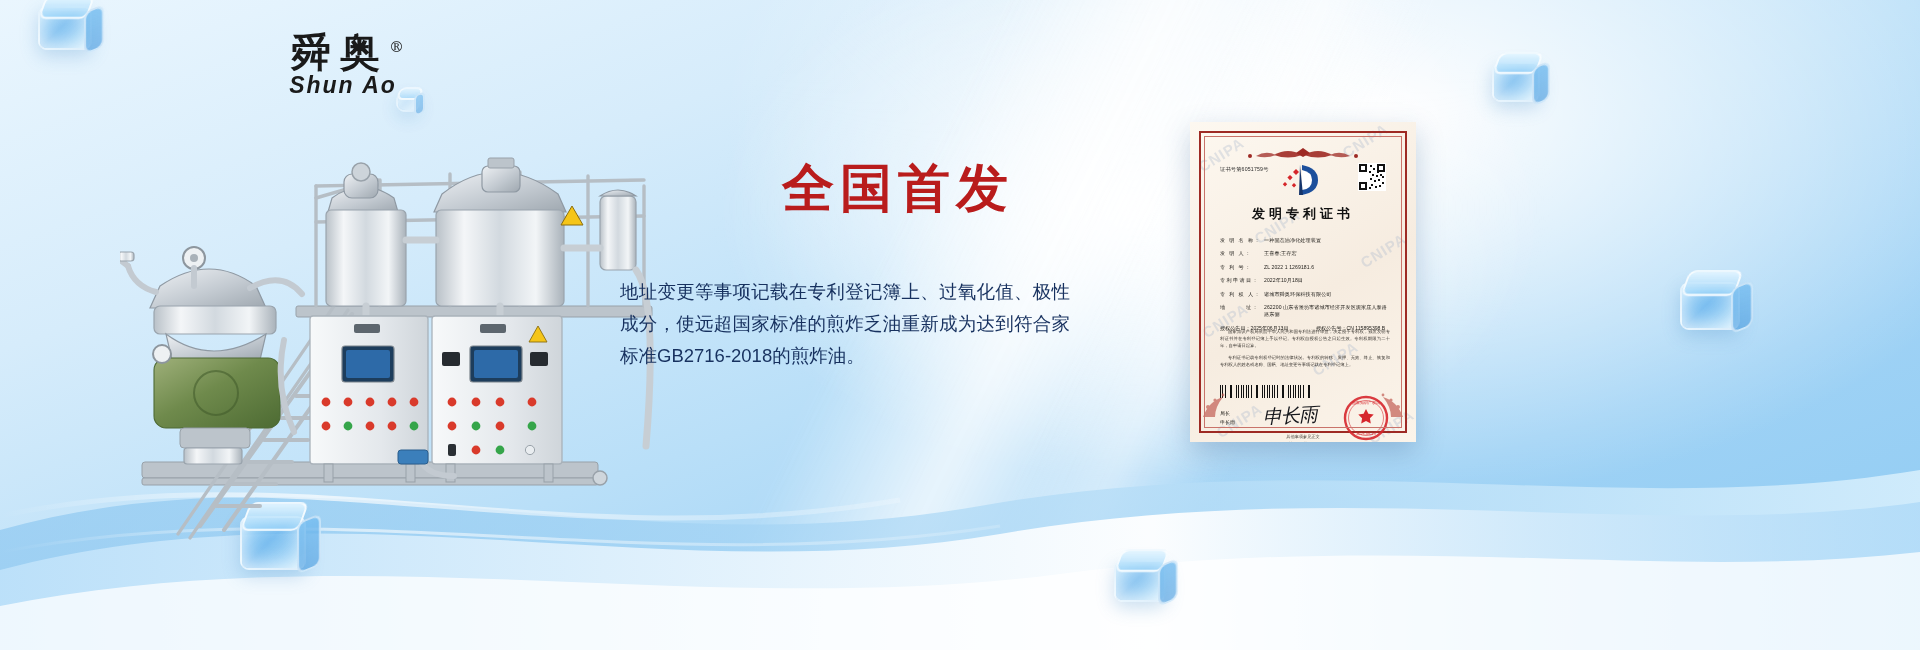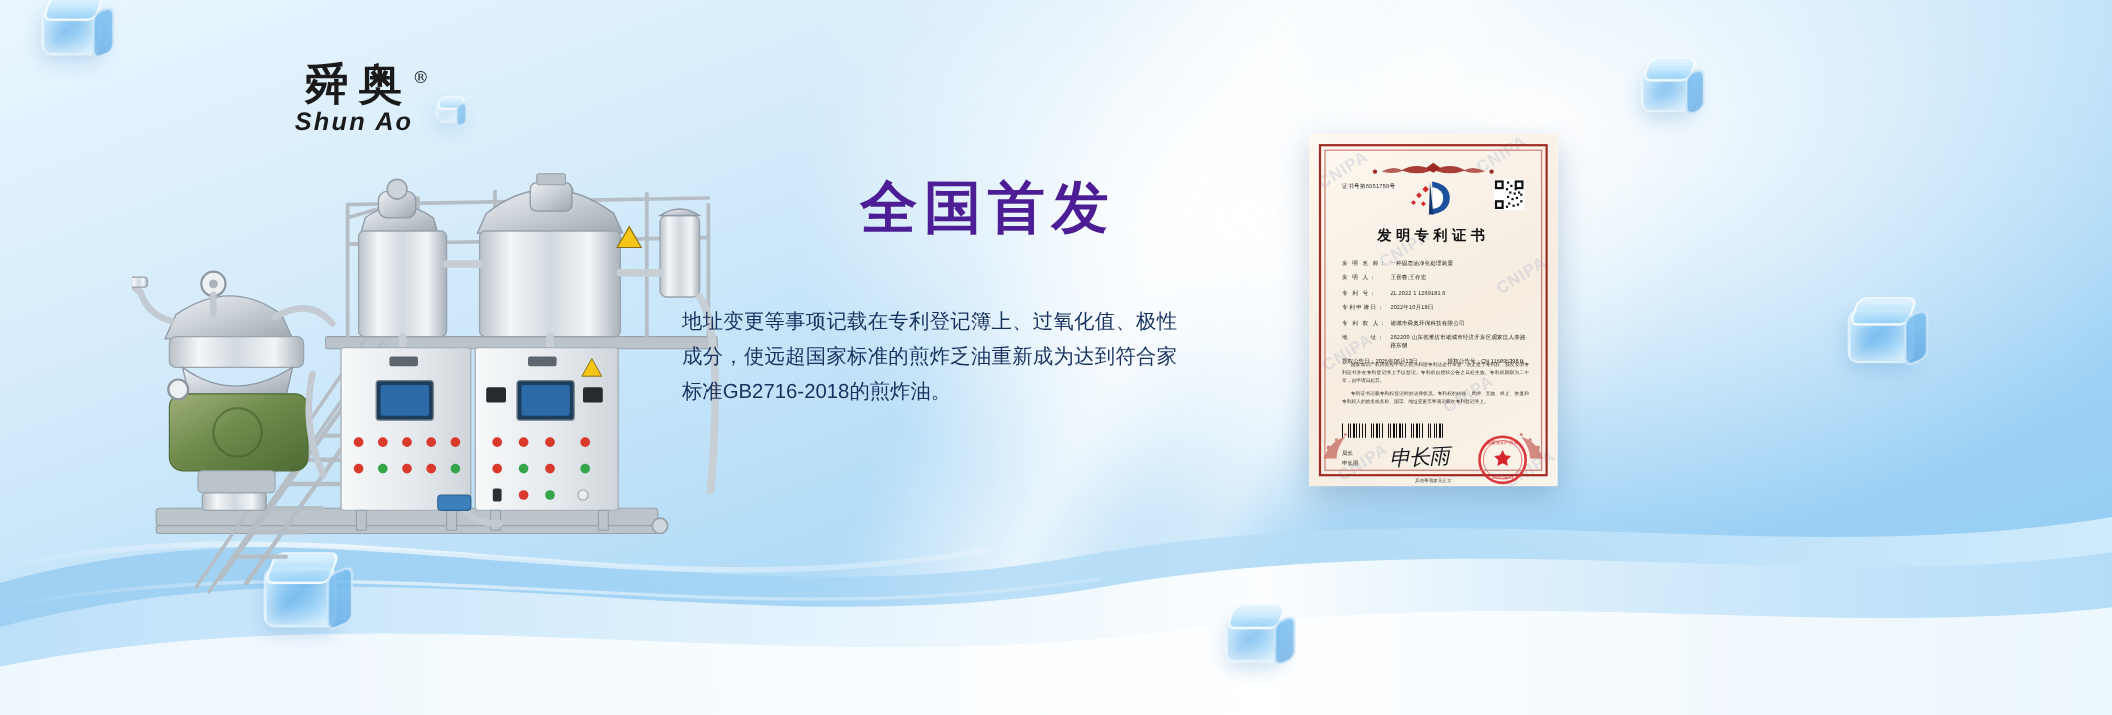--- a/index.html
+++ b/index.html
@@ -54,40 +54,40 @@
   
   .machine{position:absolute;left:120px;top:110px;width:640px;height:430px;}
   .metal{fill:url(#steelV);stroke:#9aa4ad;stroke-width:1.2;}
   .metal-d{fill:url(#steelD);stroke:#8f99a3;stroke-width:1.2;}
   .panel{fill:url(#panelG);stroke:#a9b2ba;stroke-width:1.3;}
   .bar{fill:#bcc4cb;stroke:#98a1a9;stroke-width:1;}
   .green{fill:url(#greenG);stroke:#4e6b36;stroke-width:1.1;}
   .screen{fill:#1d3d5c;stroke:#7b848c;stroke-width:1.2;}
 
   
-  .logo{position:absolute;left:268px;top:57px;width:150px;text-align:left;color:#1a1a1a;}
+  .logo{position:absolute;left:268px;top:32px;width:150px;text-align:center;color:#1a1a1a;}
   .logo-cn{
     font-family:"DejaVu Serif","Liberation Serif",serif;
     font-size:40px;font-weight:700;letter-spacing:9px;line-height:1;
     text-indent:9px;
   }
   .logo-reg{font-size:15px;vertical-align:super;font-weight:400;letter-spacing:0;}
   .logo-en{
     font-family:Liberation Sans, sans-serif;
     font-size:23px;font-style:italic;font-weight:700;letter-spacing:2px;margin-top:0;
   }
 
   
   .copy{position:absolute;left:620px;top:140px;width:560px;}
   .h1{
     font-size:62px;line-height:1.06;font-weight:700;color:#1b3371;
     letter-spacing:4px;white-space:nowrap;
   }
   .h2{
-    font-size:52px;font-weight:700;color:#4c1d95;letter-spacing:6px;
+    font-size:52px;font-weight:700;color:#b91c1c;letter-spacing:6px;
     text-align:center;margin-top:14px;padding-right:4px;
   }
   .body-copy{
     margin-top:52px;font-size:18.5px;line-height:1.72;color:#17315f;
     width:450px;text-align:justify;font-weight:500;
   }
 
   
   .cert{
     position:absolute;left:1190px;top:122px;width:226px;height:320px;

